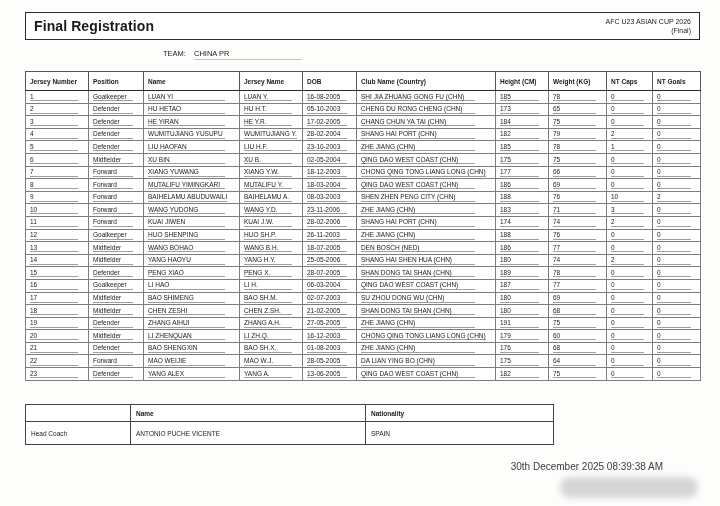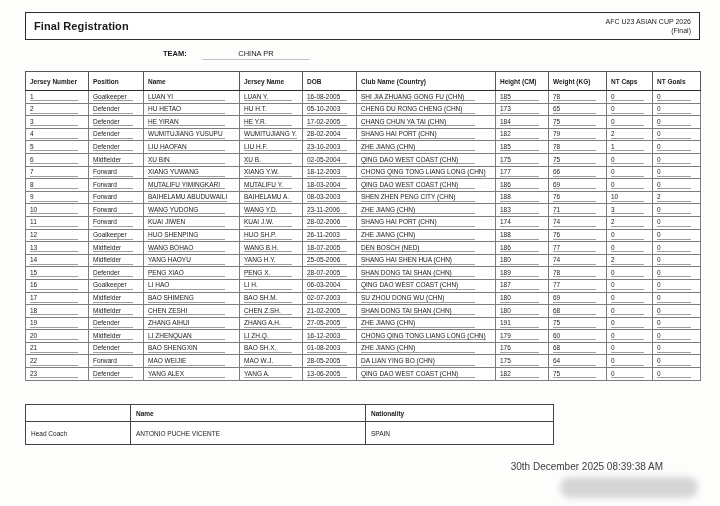--- a/index.html
+++ b/index.html
@@ -14,29 +14,29 @@
   .page { position:absolute; inset:0; background:#fdfdfc; }
 
   
   .header-box {
     position:absolute; left:25px; top:12px; width:675px; height:28px;
     border:1.5px solid #2b2b2b; background:#fff;
     box-sizing:border-box;
     display:flex; justify-content:space-between; align-items:center;
     padding:0 8px;
   }
-  .doc-title { font-size:11px; font-weight:bold; letter-spacing:0.1px; }
+  .doc-title { font-size:14px; font-weight:bold; letter-spacing:0.1px; }
   .comp-block { text-align:right; font-size:7px; line-height:9px; color:#222; }
 
   
   .team-row { position:absolute; left:0; top:49px; width:720px; height:12px; font-size:7.5px; }
-  .team-label { position:absolute; left:163px; top:0; font-weight:bold; }
+  .team-label { position:absolute; left:163px; top:0; font-weight:normal; }
   .team-value {
-    position:absolute; left:202px; top:0; width:108px;
-    border-bottom:1px solid #c2c2c2; padding-bottom:1px;text-align:center;
+    position:absolute; left:194px; top:0; width:108px;
+    border-bottom:1px solid #c2c2c2; padding-bottom:1px;
   }
 
   
   table.players {
     position:absolute; left:25px; top:71px; width:675px;
     border-collapse:collapse; table-layout:fixed;
     font-size:6.5px;
     background:#fff;
     border:1.5px solid #2b2b2b;
   }

